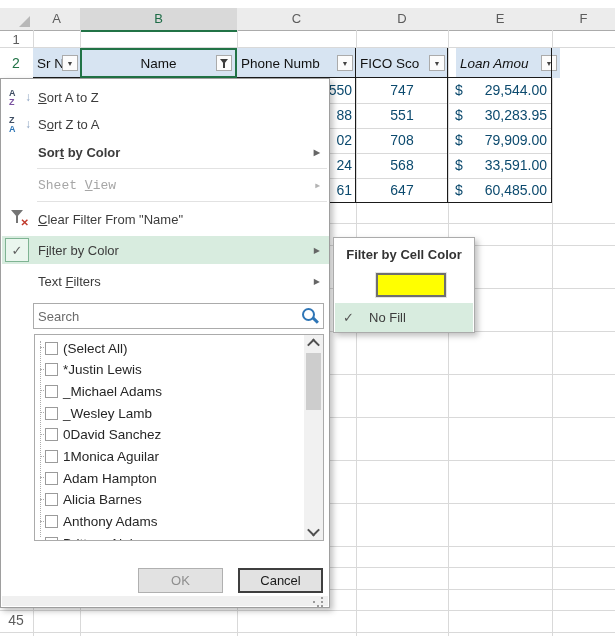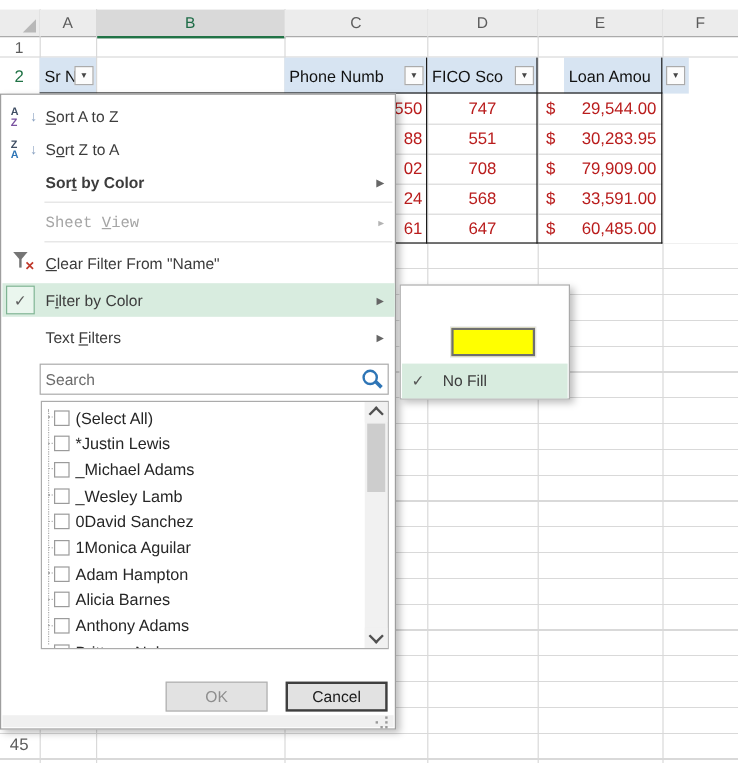--- a/index.html
+++ b/index.html
@@ -29,21 +29,21 @@
         border:1px solid #ABABAB;display:flex;align-items:center;justify-content:center;box-sizing:border-box;}
   .fbtn .dd{font-size:7px;color:#444;line-height:1;}
   .namecell{position:absolute;left:80px;top:48px;width:157px;height:30px;background:#D7E4F2;z-index:6;
             border:2px solid #217346;box-sizing:border-box;display:flex;align-items:center;justify-content:center;
             color:#111;font-size:13.5px;}
   .mini-funnel{position:relative;width:11px;height:11px;}
   .mini-funnel .t{position:absolute;left:1px;top:1px;width:0;height:0;border-left:4px solid transparent;border-right:4px solid transparent;border-top:5px solid #3C3C3C;}
   .mini-funnel .s{position:absolute;left:4px;top:5px;width:2px;height:5px;background:#3C3C3C;}
 
   
-  .drow{position:absolute;left:237px;width:315px;height:25px;z-index:4;font-size:14px;color:#b91c1c;}
+  .drow{position:absolute;left:237px;width:315px;height:25px;z-index:4;font-size:14px;color:#0c4a6e;}
   .drow .phone{position:absolute;left:0;width:115px;height:25px;line-height:25px;text-align:right;}
   .drow .fico{position:absolute;left:119px;width:92px;height:25px;line-height:25px;text-align:center;}
   .drow .loan{position:absolute;left:211px;width:104px;height:25px;line-height:25px;display:flex;justify-content:space-between;box-sizing:border-box;padding:0 5px 0 7px;}
   .grayrow{position:absolute;left:237px;width:315px;height:1px;background:#D9D9D9;z-index:4;}
 
   
   #menu{position:absolute;left:0;top:78px;width:330px;height:530px;background:#fff;border:1px solid #9E9E9E;
         box-sizing:border-box;z-index:10;box-shadow:3px 3px 6px rgba(0,0,0,.25);font-size:13px;color:#3C3C3C;}
   .mi{position:absolute;left:1px;width:327px;display:flex;align-items:center;cursor:default;}
   .mi .txt{position:absolute;left:36px;white-space:nowrap;}
@@ -137,33 +137,42 @@
   <div class="vline" style="left:448px;top:30px;height:606px;"></div>
   <div class="vline" style="left:552px;top:30px;height:606px;"></div>
   <div class="hline" style="left:0;top:47px;width:615px;"></div>
 
   <div class="hcell" style="left:33px;width:47px;">
     <span class="lbl">Sr N</span>
     <span class="fbtn" style="right:2px;">
         <span class="dd">▼</span>
       </span>
   </div>
+  <div class="namecell">
+    <span>Name</span>
+    <span class="fbtn" style="right:3px;">
+      <span class="mini-funnel">
+          <span class="t"></span>
+          <span class="s"></span>
+        </span>
+    </span>
+  </div>
   <div class="hcell" style="left:237px;width:119px;">
     <span class="lbl">Phone Numb</span>
     <span class="fbtn" style="right:3px;">
         <span class="dd">▼</span>
       </span>
   </div>
   <div class="hcell" style="left:356px;width:92px;">
     <span class="lbl">FICO Sco</span>
     <span class="fbtn" style="right:3px;">
         <span class="dd">▼</span>
       </span>
   </div>
-  <div class="hcell" style="left:470px;width:104px;">
+  <div class="hcell" style="left:456px;width:104px;font-style:italic;">
     <span class="lbl">Loan Amou</span>
     <span class="fbtn" style="right:3px;">
         <span class="dd">▼</span>
       </span>
   </div>
 
   <div class="drow" style="top:78px;">
     <span class="phone">550</span>
     <span class="fico">747</span>
     <span class="loan">
@@ -348,20 +357,21 @@
 
     <div class="btn" id="okbtn">OK</div>
     <div class="btn" id="cancelbtn">Cancel</div>
 
     <div id="resizebar">
       <span class="grip"></span>
     </div>
   </div>
 
   <div id="submenu">
+    <div class="title">Filter by Cell Color</div>
     <div class="swatch" style="background: rgb(255, 255, 0);"></div>
     <div class="nofill">
       <span class="ck">✓</span>
       <span class="nl">No Fill</span>
     </div>
   </div>
 
 </div>
 
 </body></html>

